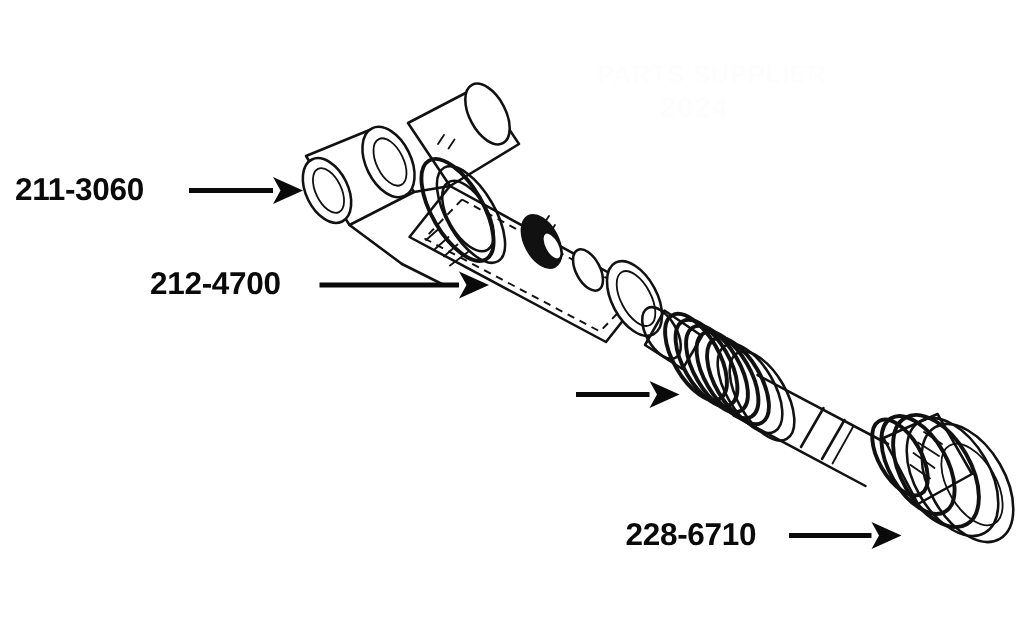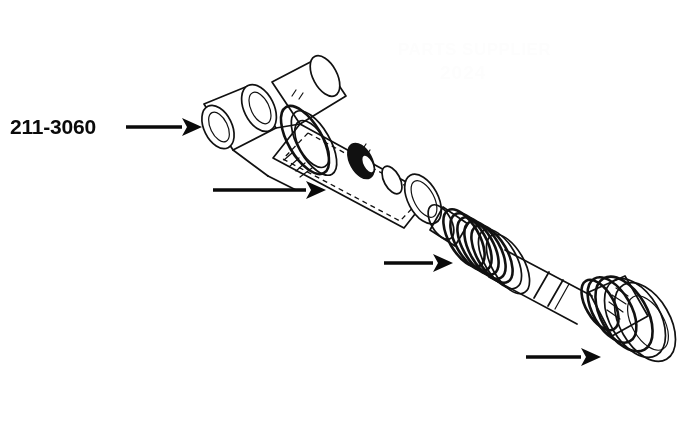--- a/index.html
+++ b/index.html
@@ -164,14 +164,16 @@
       <line class="arrowline" x1="384" y1="263" x2="433" y2="263"></line>
       <polygon class="arrow" points="433,254 453,263 433,272 438,263"></polygon>
     </g>
     <g>
       <line class="arrowline" x1="526" y1="357" x2="581" y2="357"></line>
       <polygon class="arrow" points="581,348 601,357 581,366 586,357"></polygon>
     </g>
   </svg>
 
   <div class="part-label lbl-1">211-3060</div>
+  <div class="part-label lbl-2">212-4700</div>
+  <div class="part-label lbl-4">228-6710</div>
 
 </div>
 
 </body></html>

